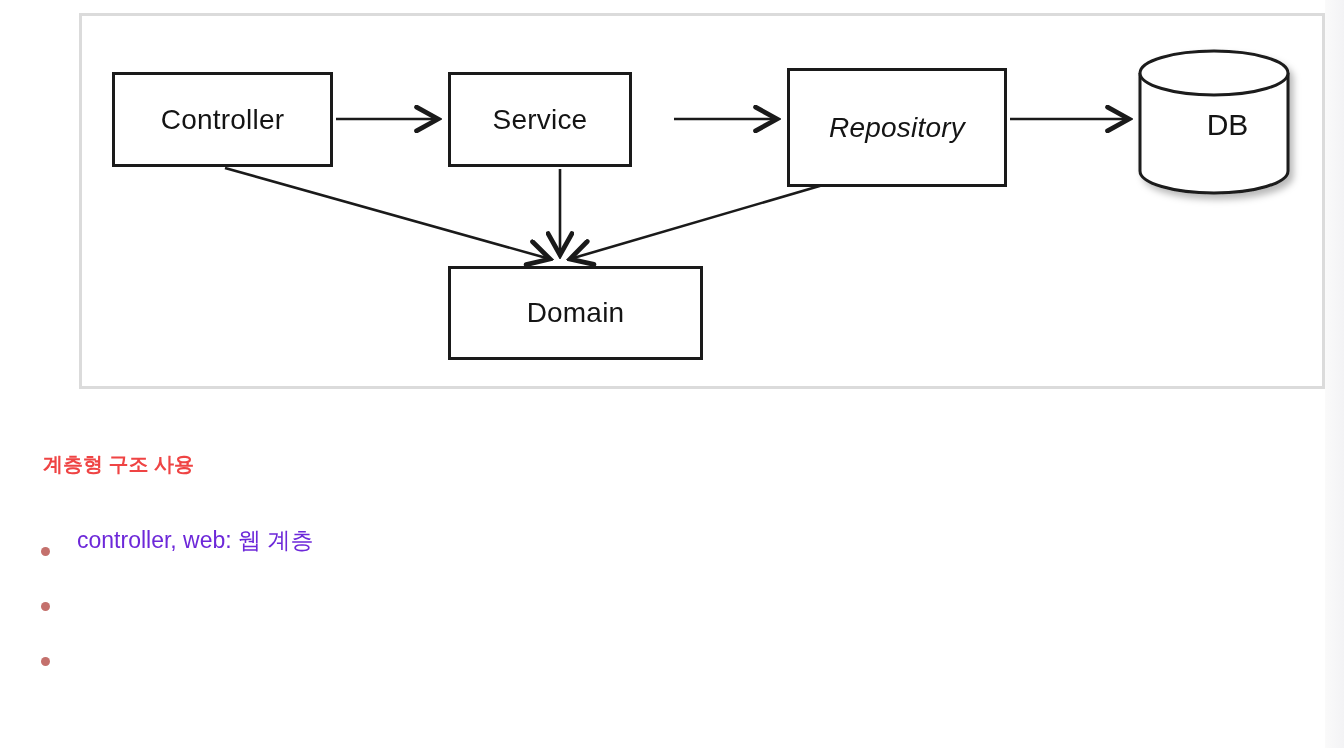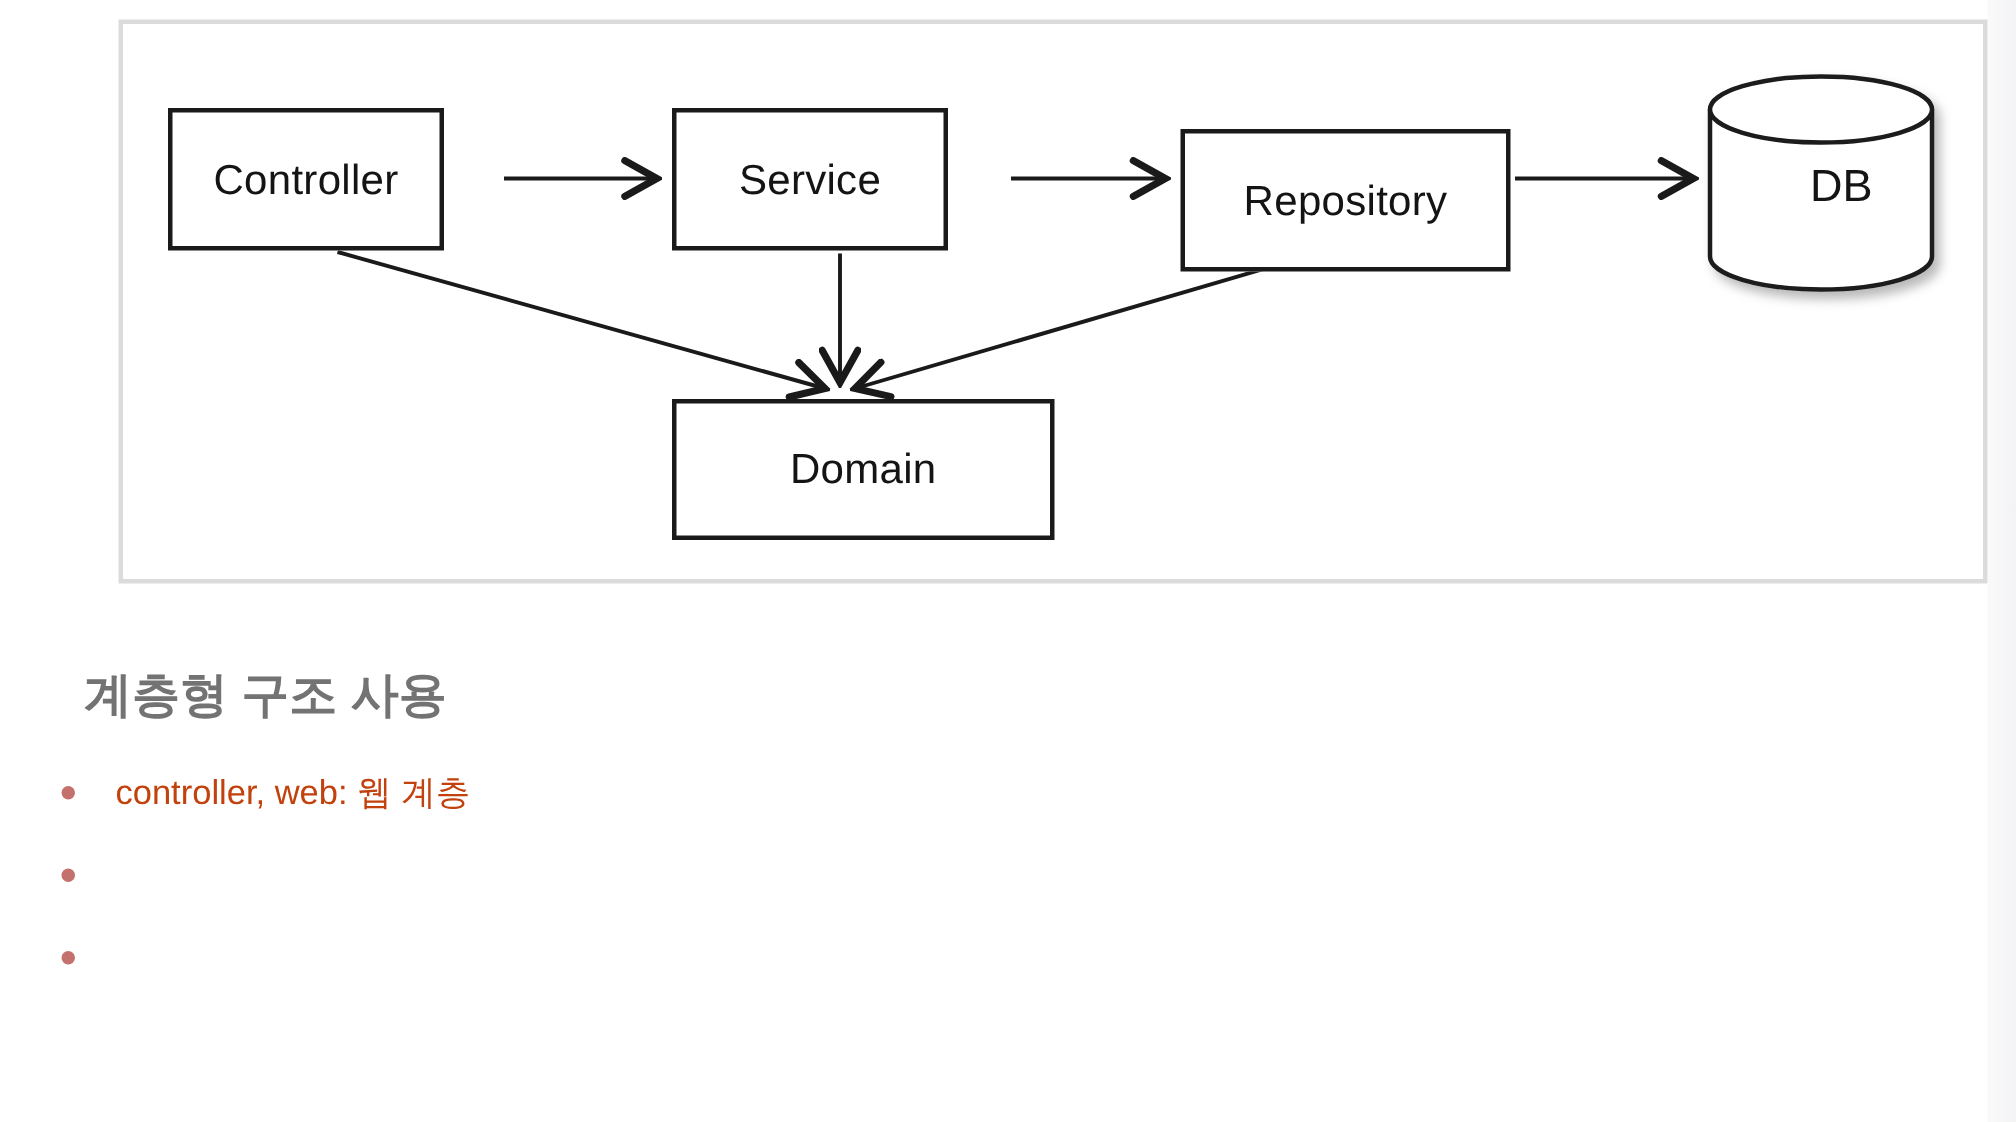--- a/index.html
+++ b/index.html
@@ -34,58 +34,58 @@
     position: absolute;
     border: 3px solid #1a1a1a;
     background: #ffffff;
     display: flex;
     align-items: center;
     justify-content: center;
     font-size: 28px;
     color: #141414;
     letter-spacing: 0.2px;
   }
-  .node-controller { left: 112px; top: 72px;  width: 184px; height: 95px; }
+  .node-controller { left: 112px; top: 72px;  width: 221px; height: 95px; }
   .node-service    { left: 448px; top: 72px;  width: 184px; height: 95px; }
-  .node-repository { left: 787px; top: 86px;  width: 220px; height: 95px; }
+  .node-repository { left: 787px; top: 68px;  width: 220px; height: 119px; font-style: italic; }
   .node-domain     { left: 448px; top: 266px; width: 255px; height: 94px; }
   .db-label {
     position: absolute;
     left: 1140px; top: 76px;
     width: 175px; height: 98px;
     display: flex;
     align-items: center;
     justify-content: center;
     font-size: 30px;
     color: #141414;
   }
   .notes {
     position: absolute;
     left: 0; top: 446px;
     width: 1344px;
   }
   .notes-heading {
-    margin-left: 56px;
-    font-size: 32px;
+    margin-left: 43px;
+    font-size: 20px;
     font-weight: bold;
-    color: #737373;
+    color: #ef4444;
     height: 36px;
     display: flex;
     align-items: center;
   }
   .notes-list {
     list-style: none;
     margin-top: 19px;
   }
   .notes-item {
     display: flex;
-    align-items: center;
+    align-items: flex-end;
     height: 55px;
     font-size: 23px;
-    color: #c2410c;
+    color: #6d28d9;
   }
   .bullet-dot {
     width: 9px; height: 9px;
     border-radius: 50%;
     margin-left: 41px;
     margin-right: 27px;
     flex: 0 0 auto;
   }
 </style>
 </head>

